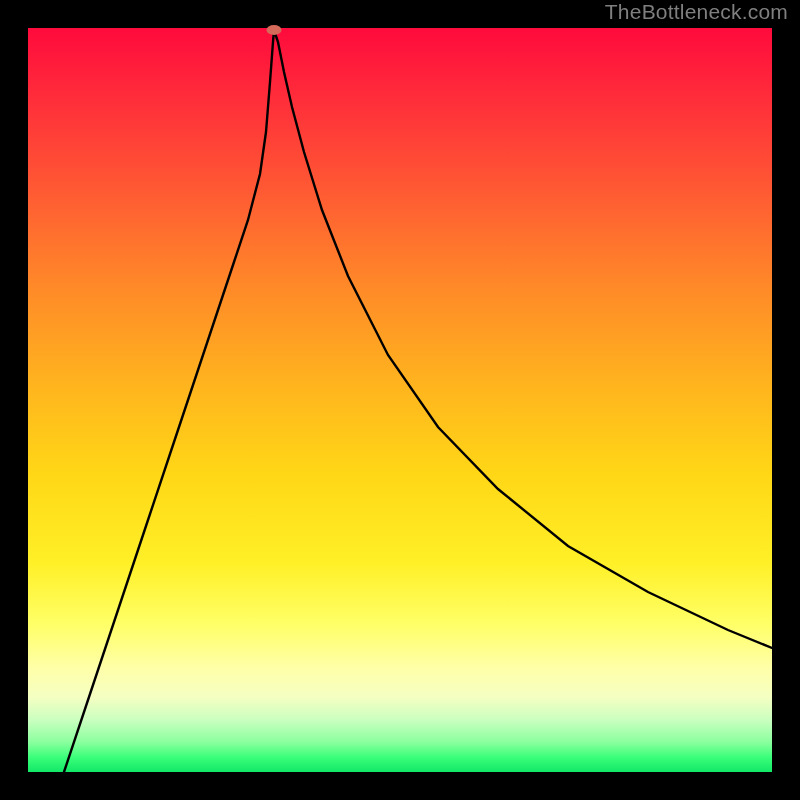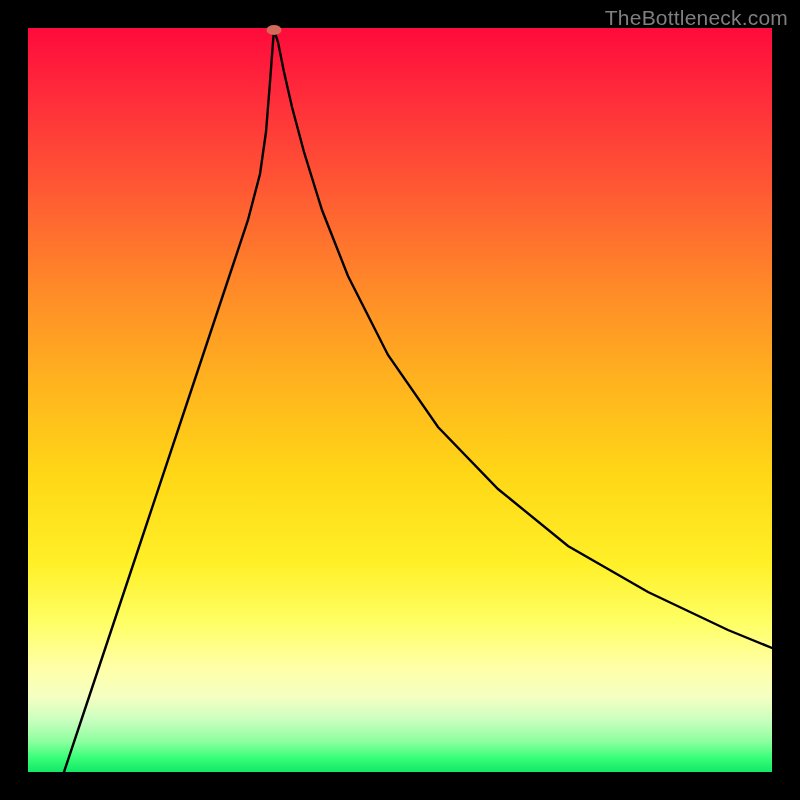--- a/index.html
+++ b/index.html
@@ -50,21 +50,21 @@
   .marker {
     position: absolute;
     width: 15px;
     height: 10px;
     background: #d56a5a;
     border-radius: 50%;
     transform: translate(-50%, -50%);
   }
   .watermark {
     position: absolute;
-    top: 6px;
+    top: 0;
     right: 12px;
     color: #7f7f7f;
     font-size: 21px;
     font-weight: 500;
     letter-spacing: 0.2px;
   }
 </style>
 </head>
 <body>
 

